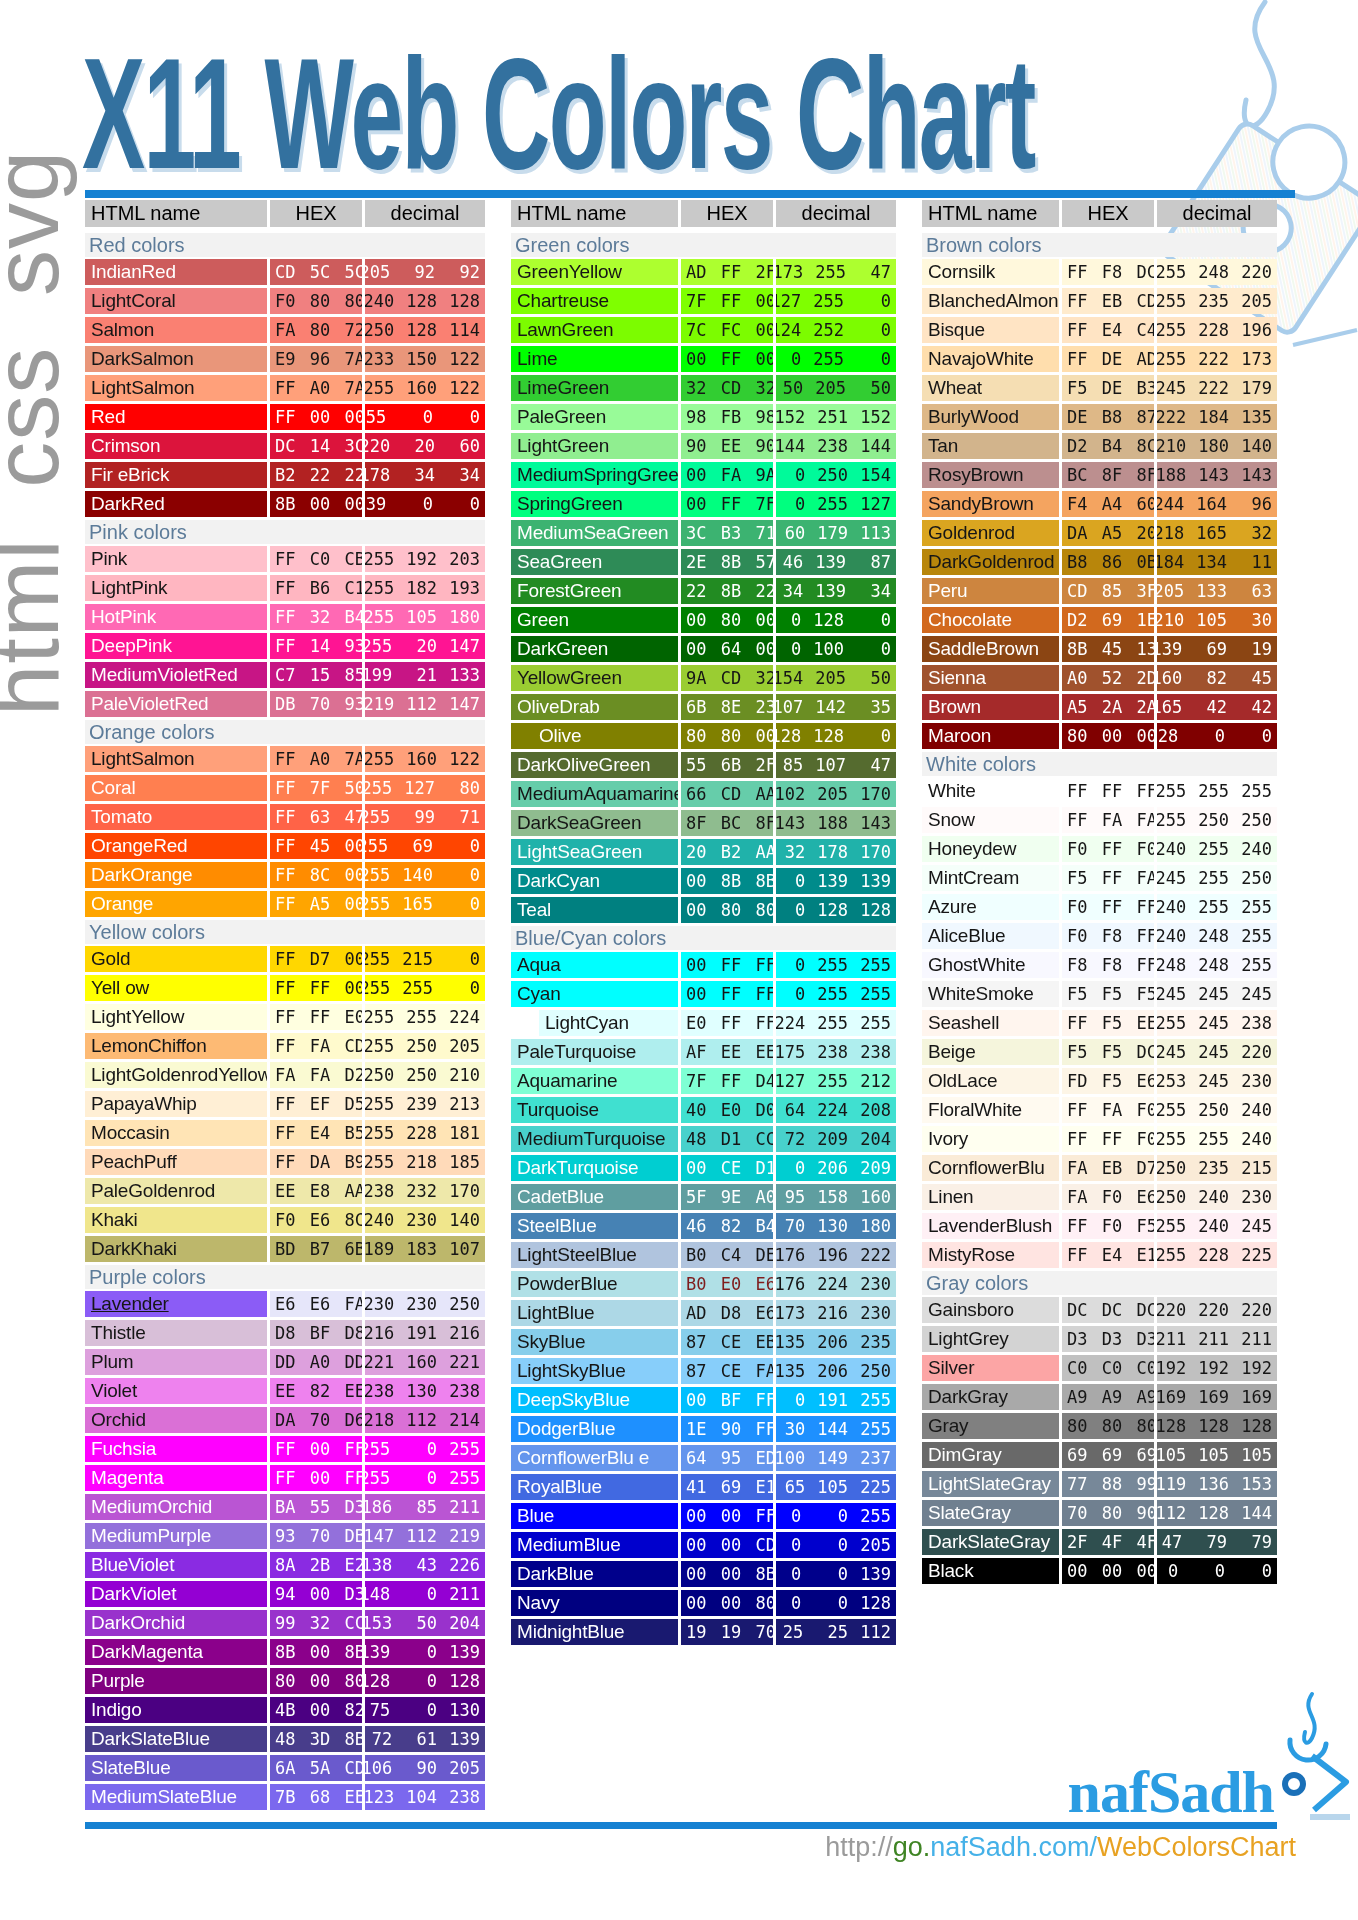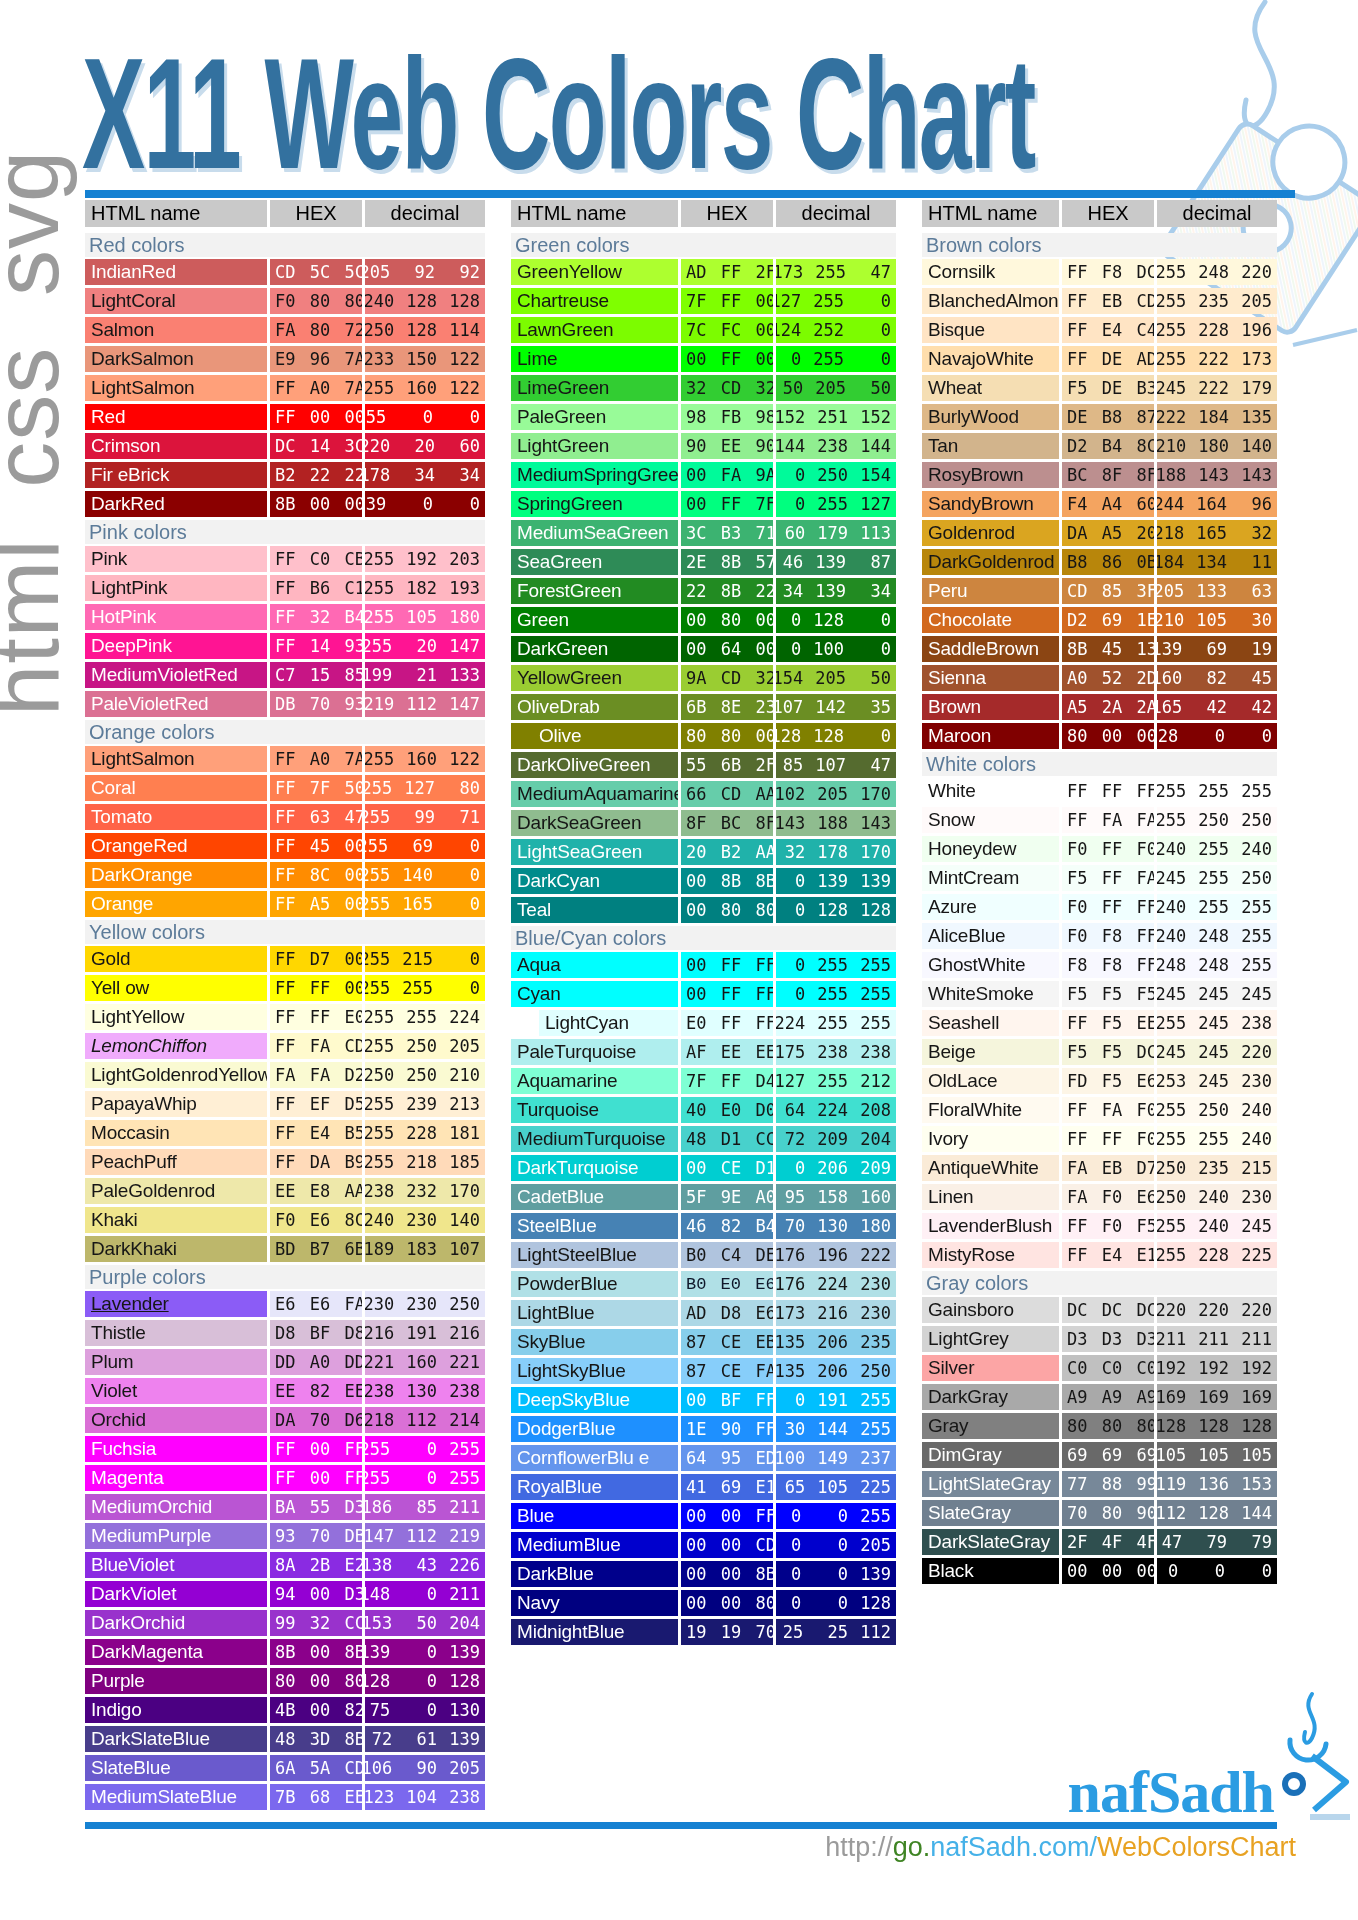--- a/index.html
+++ b/index.html
@@ -212,21 +212,21 @@
             <div class="cell name-cell" style="background: rgb(255, 255, 0); color: rgb(22, 22, 22);">Yell ow</div>
             <div class="cell hex-cell" style="background: rgb(255, 255, 0); color: rgb(22, 22, 22);">FF FF 00</div>
             <div class="cell dec-cell" style="background: rgb(255, 255, 0); color: rgb(22, 22, 22);">255 255   0</div>
           </div>
           <div class="color-row">
             <div class="cell name-cell" style="background: rgb(255, 255, 224); color: rgb(22, 22, 22);">LightYellow</div>
             <div class="cell hex-cell" style="background: rgb(255, 255, 224); color: rgb(22, 22, 22);">FF FF E0</div>
             <div class="cell dec-cell" style="background: rgb(255, 255, 224); color: rgb(22, 22, 22);">255 255 224</div>
           </div>
           <div class="color-row">
-            <div class="cell name-cell" style="background: #f0abfc; color: rgb(22, 22, 22); font-style: italic;">LemonChiffon</div>
+            <div class="cell name-cell" style="background: #fdba74; color: rgb(22, 22, 22);">LemonChiffon</div>
             <div class="cell hex-cell" style="background: rgb(255, 250, 205); color: rgb(22, 22, 22);">FF FA CD</div>
             <div class="cell dec-cell" style="background: rgb(255, 250, 205); color: rgb(22, 22, 22);">255 250 205</div>
           </div>
           <div class="color-row">
             <div class="cell name-cell" style="background: rgb(250, 250, 210); color: rgb(22, 22, 22);">LightGoldenrodYellow</div>
             <div class="cell hex-cell" style="background: rgb(250, 250, 210); color: rgb(22, 22, 22);">FA FA D2</div>
             <div class="cell dec-cell" style="background: rgb(250, 250, 210); color: rgb(22, 22, 22);">250 250 210</div>
           </div>
           <div class="color-row">
             <div class="cell name-cell" style="background: rgb(255, 239, 213); color: rgb(22, 22, 22);">PapayaWhip</div>
@@ -529,21 +529,21 @@
             <div class="cell hex-cell" style="background: rgb(70, 130, 180); color: rgb(255, 255, 255);">46 82 B4</div>
             <div class="cell dec-cell" style="background: rgb(70, 130, 180); color: rgb(255, 255, 255);"> 70 130 180</div>
           </div>
           <div class="color-row">
             <div class="cell name-cell" style="background: rgb(176, 196, 222); color: rgb(22, 22, 22);">LightSteelBlue</div>
             <div class="cell hex-cell" style="background: rgb(176, 196, 222); color: rgb(22, 22, 22);">B0 C4 DE</div>
             <div class="cell dec-cell" style="background: rgb(176, 196, 222); color: rgb(22, 22, 22);">176 196 222</div>
           </div>
           <div class="color-row">
             <div class="cell name-cell" style="background: rgb(176, 224, 230); color: rgb(22, 22, 22);">PowderBlue</div>
-            <div class="cell hex-cell" style="background: rgb(176, 224, 230); color: #0f172a; font-family: Liberation Mono, monospace;">B0 E0 E6</div>
+            <div class="cell hex-cell" style="background: rgb(176, 224, 230); color: #7f1d1d;">B0 E0 E6</div>
             <div class="cell dec-cell" style="background: rgb(176, 224, 230); color: rgb(22, 22, 22);">176 224 230</div>
           </div>
           <div class="color-row">
             <div class="cell name-cell" style="background: rgb(173, 216, 230); color: rgb(22, 22, 22);">LightBlue</div>
             <div class="cell hex-cell" style="background: rgb(173, 216, 230); color: rgb(22, 22, 22);">AD D8 E6</div>
             <div class="cell dec-cell" style="background: rgb(173, 216, 230); color: rgb(22, 22, 22);">173 216 230</div>
           </div>
           <div class="color-row">
             <div class="cell name-cell" style="background: rgb(135, 206, 235); color: rgb(22, 22, 22);">SkyBlue</div>
             <div class="cell hex-cell" style="background: rgb(135, 206, 235); color: rgb(22, 22, 22);">87 CE EB</div>
@@ -756,21 +756,21 @@
             <div class="cell name-cell" style="background: rgb(255, 250, 240); color: rgb(22, 22, 22);">FloralWhite</div>
             <div class="cell hex-cell" style="background: rgb(255, 250, 240); color: rgb(22, 22, 22);">FF FA F0</div>
             <div class="cell dec-cell" style="background: rgb(255, 250, 240); color: rgb(22, 22, 22);">255 250 240</div>
           </div>
           <div class="color-row">
             <div class="cell name-cell" style="background: rgb(255, 255, 240); color: rgb(22, 22, 22);">Ivory</div>
             <div class="cell hex-cell" style="background: rgb(255, 255, 240); color: rgb(22, 22, 22);">FF FF F0</div>
             <div class="cell dec-cell" style="background: rgb(255, 255, 240); color: rgb(22, 22, 22);">255 255 240</div>
           </div>
           <div class="color-row">
-            <div class="cell name-cell" style="background: rgb(250, 235, 215); color: rgb(22, 22, 22);">AntiqueWhite</div>
+            <div class="cell name-cell" style="background: rgb(250, 235, 215); color: rgb(22, 22, 22);">CornflowerBlu</div>
             <div class="cell hex-cell" style="background: rgb(250, 235, 215); color: rgb(22, 22, 22);">FA EB D7</div>
             <div class="cell dec-cell" style="background: rgb(250, 235, 215); color: rgb(22, 22, 22);">250 235 215</div>
           </div>
           <div class="color-row">
             <div class="cell name-cell" style="background: rgb(250, 240, 230); color: rgb(22, 22, 22);">Linen</div>
             <div class="cell hex-cell" style="background: rgb(250, 240, 230); color: rgb(22, 22, 22);">FA F0 E6</div>
             <div class="cell dec-cell" style="background: rgb(250, 240, 230); color: rgb(22, 22, 22);">250 240 230</div>
           </div>
           <div class="color-row">
             <div class="cell name-cell" style="background: rgb(255, 240, 245); color: rgb(22, 22, 22);">LavenderBlush</div>

